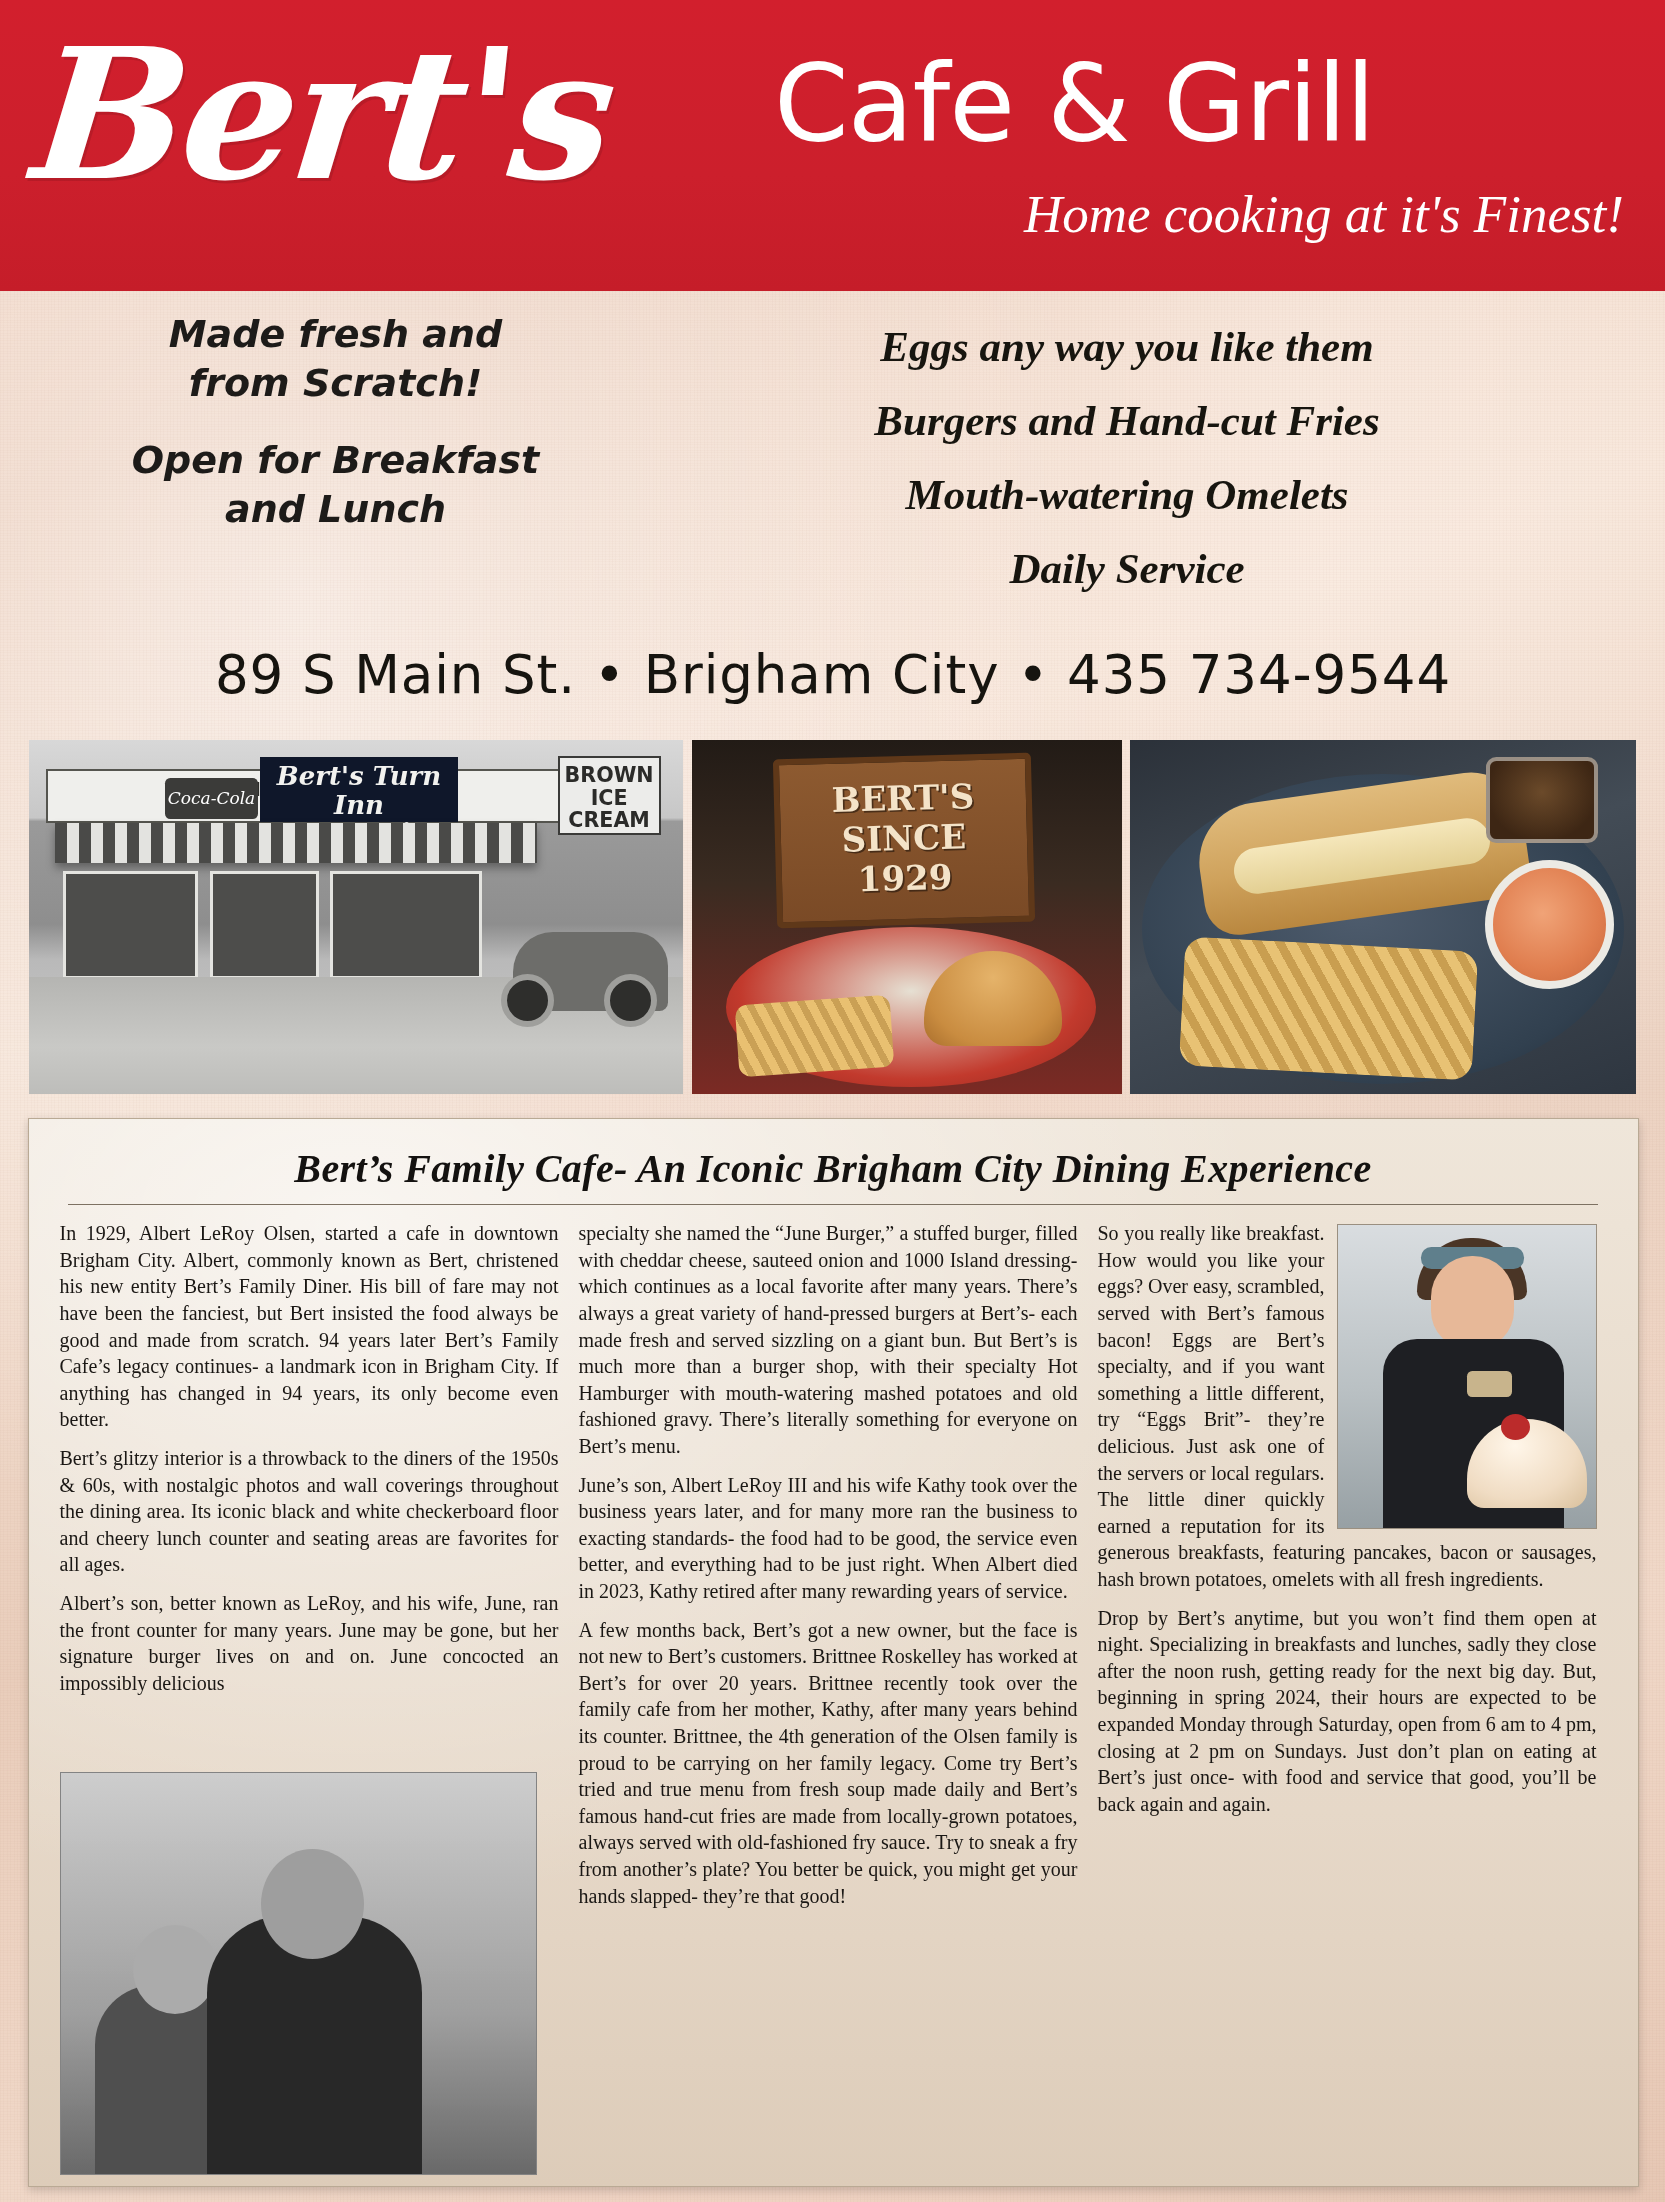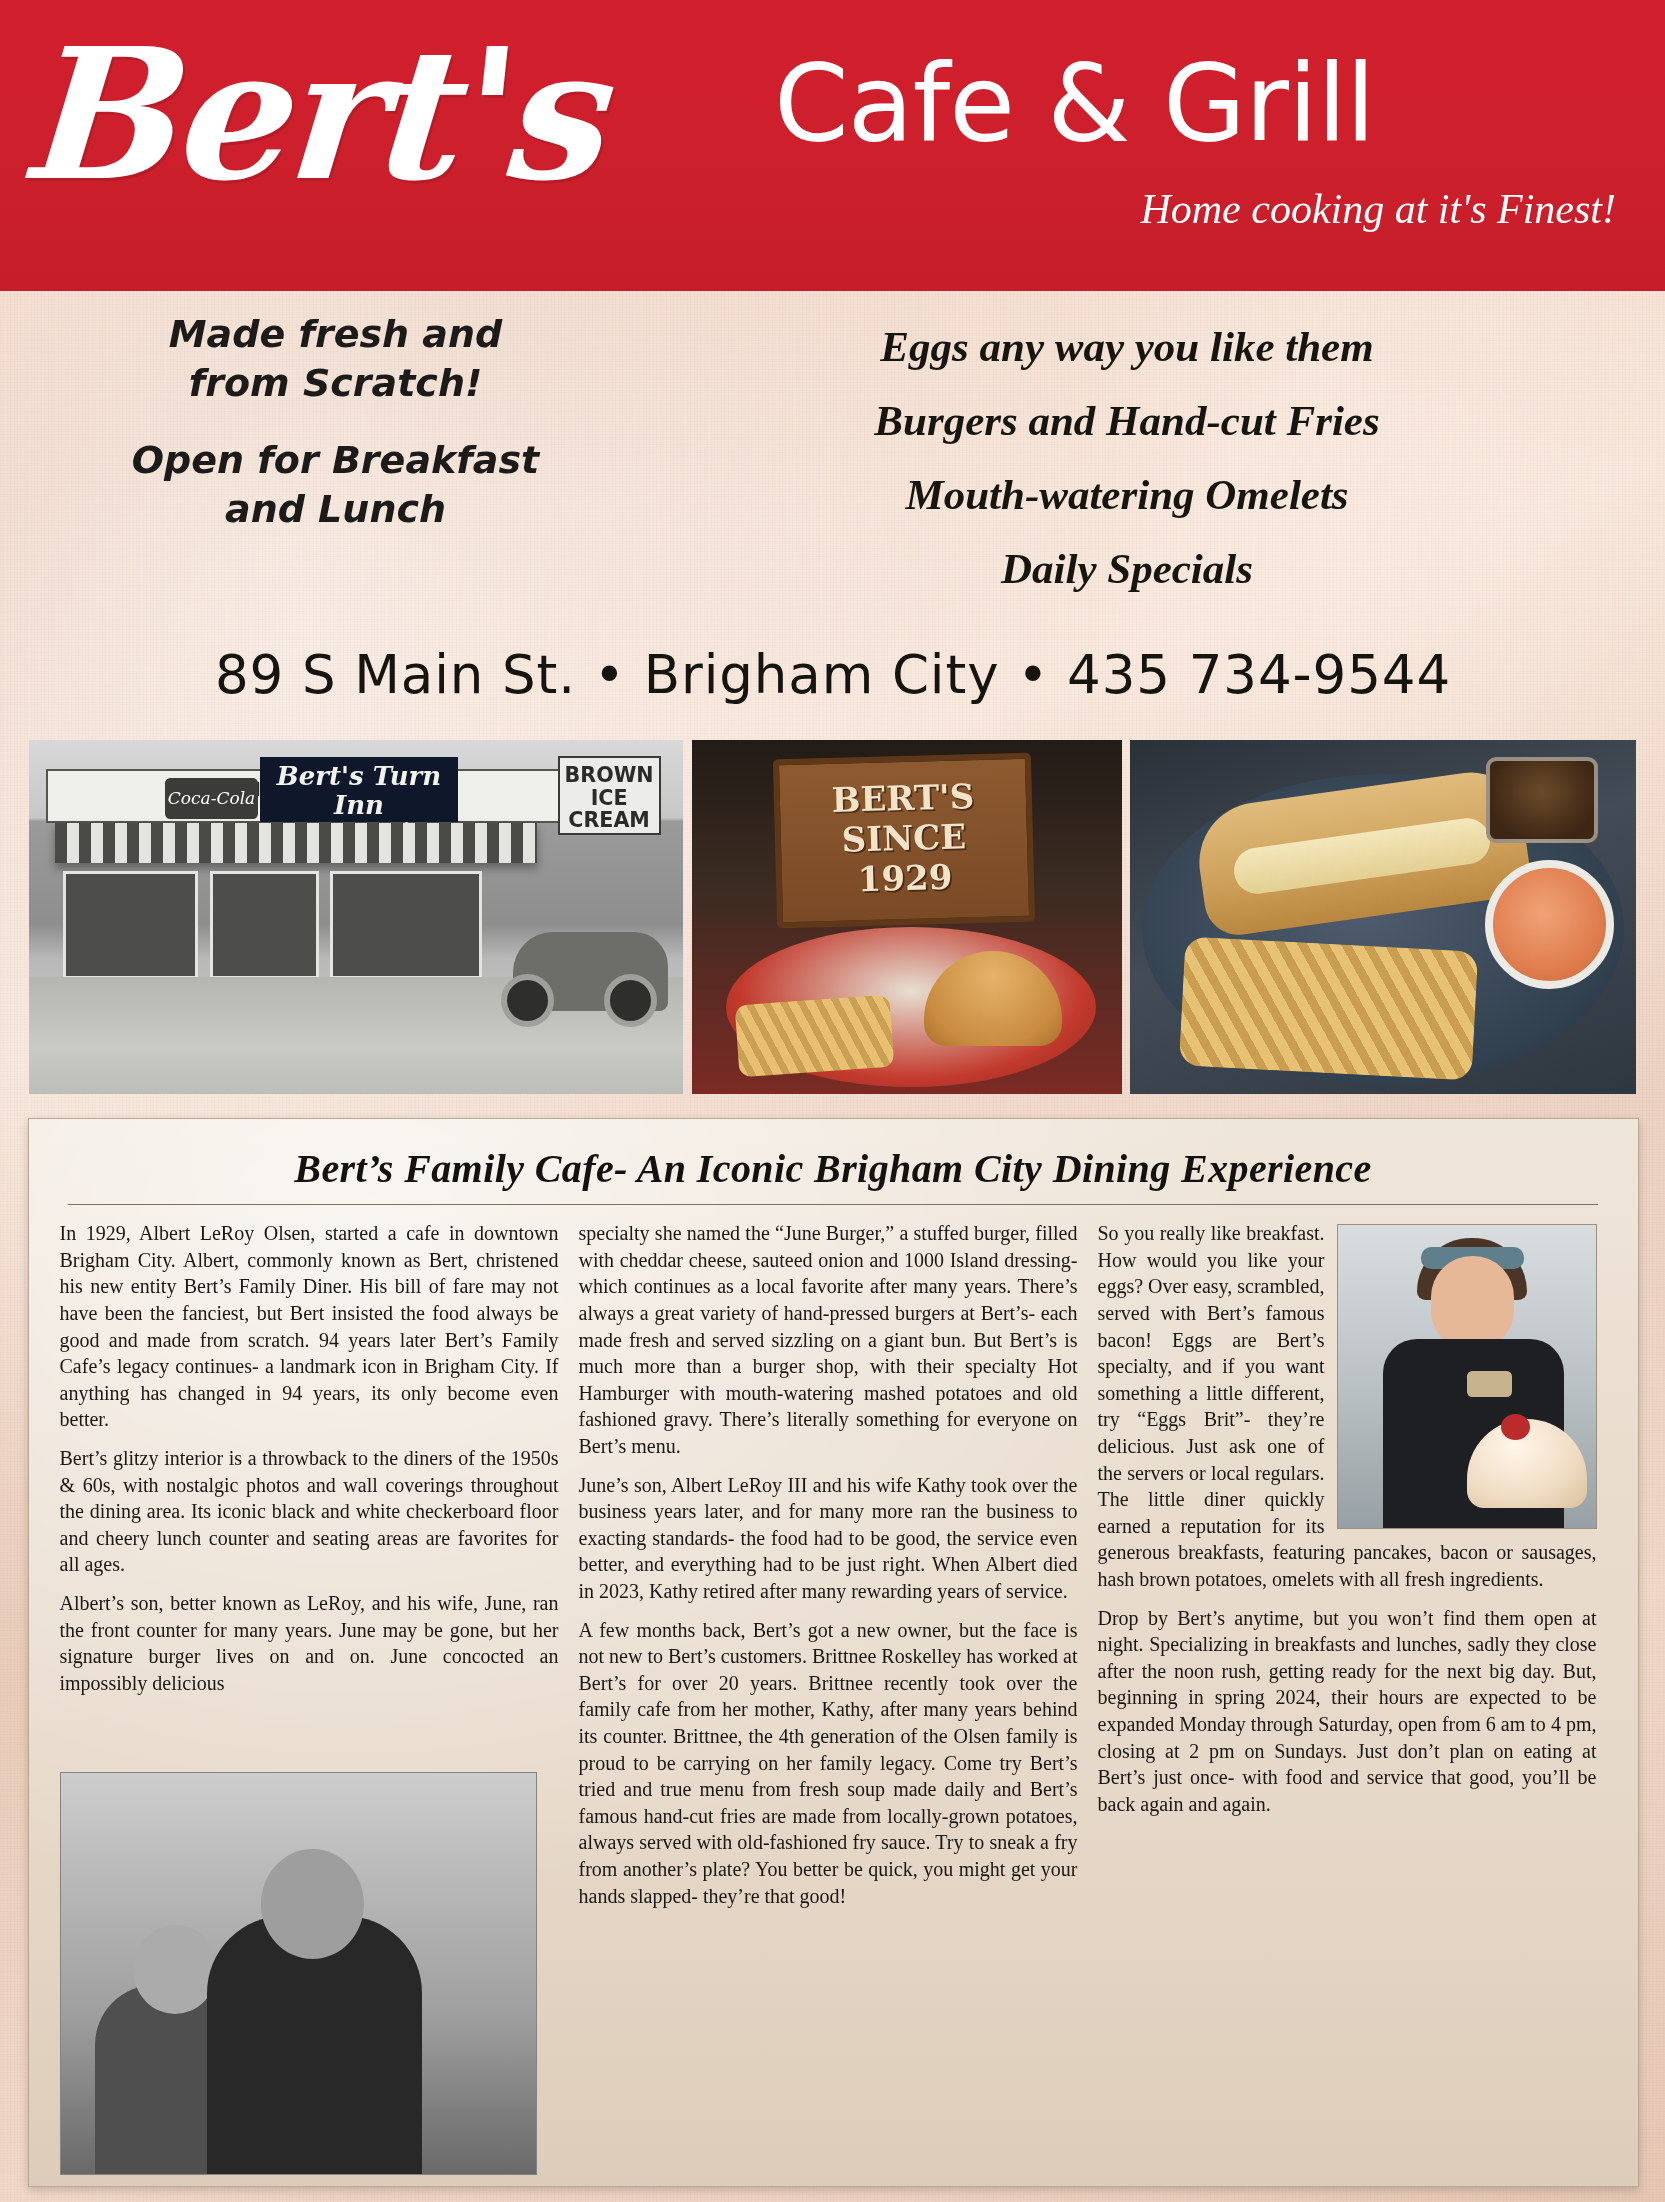--- a/index.html
+++ b/index.html
@@ -66,26 +66,26 @@
     color: #ffffff;
     font-family: "DejaVu Sans", sans-serif;
     font-weight: normal;
     font-size: 107px;
     line-height: 1;
     letter-spacing: -0.9px;
     text-align: center;
   }
   .brand-tag {
     position: absolute;
-    right: 50px;
+    right: 42px;
     top: 188px;
     color: #ffffff;
     font-family: "Liberation Serif", serif;
     font-style: italic;
-    font-size: 42px;
+    font-size: 53px;
     line-height: 1;
   }
 
   
   .features-left {
     position: absolute;
     left: 103px;
     top: 310px;
     width: 465px;
     text-align: center;
@@ -379,21 +379,21 @@
   <div class="blk">
     <div>Open for Breakfast</div>
     <div>and Lunch</div>
   </div>
 </div>
 
 <div class="features-right">
   <div>Eggs any way you like them</div>
   <div>Burgers and Hand-cut Fries</div>
   <div>Mouth-watering Omelets</div>
-  <div>Daily Specials</div>
+  <div>Daily Service</div>
 </div>
 
 <div class="address-line">89 S Main St.  •  Brigham City  •  435 734-9544</div>
 
 <div class="photos">
 
   <div class="photo p1">
     <div class="bg"></div>
     <div class="signbar"></div>
     <div class="signtext">SANDWICHES</div>

